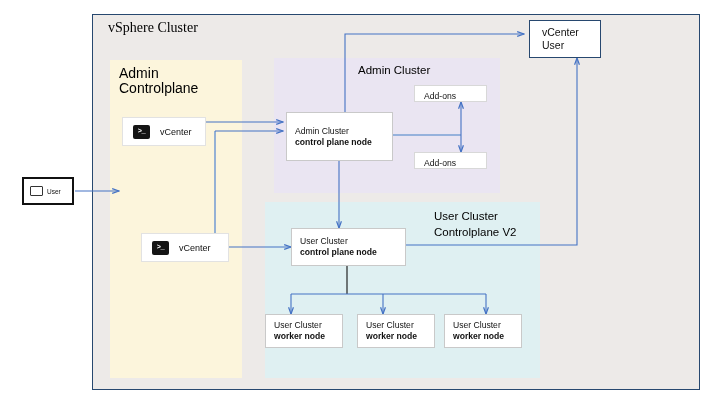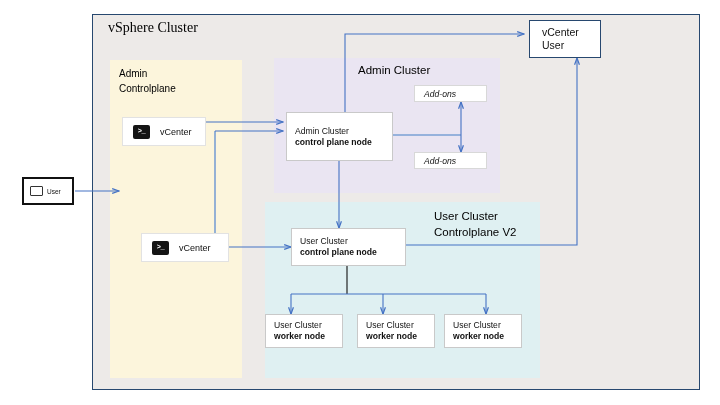--- a/index.html
+++ b/index.html
@@ -21,21 +21,21 @@
   #vsphere-cluster-label{
     position:absolute;left:108px;top:20px;font-size:14px;color:#000;font-family:Liberation Serif, serif;
   }
 
   
   #admin-workstation{
     left:110px;top:60px;width:132px;height:318px;background:#fcf5dc;
   }
   #admin-workstation-label{
     position:absolute;left:119px;top:66px;width:110px;
-    font-size:10px;line-height:15px;color:#000;
+    font-size:14px;line-height:15px;color:#000;
   }
 
   
   #admin-cluster-region{
     left:274px;top:58px;width:226px;height:135px;background:#eae5f2;
   }
   #admin-cluster-label{
     position:absolute;left:358px;top:64px;font-size:11.5px;color:#000;
   }
 
@@ -97,21 +97,21 @@
   .monitor-icon:after{
     content:"";position:absolute;left:3px;top:8px;width:5px;height:1.2px;
     background:#333;
   }
   #user-label{font-size:6.5px;color:#111;}
 
   
   .addon{
     position:absolute;box-sizing:border-box;background:#ffffff;
     border:0.8px solid #d8d8d8;
-    font-size:8.6px;color:#111;display:flex;align-items:center;padding-left:9px;font-style:italic;
+    font-size:8.6px;color:#111;display:flex;align-items:flex-end;padding-left:9px;
   }
 
   svg#wires{position:absolute;left:0;top:0;width:720px;height:405px;pointer-events:none;}
   svg#wires line,svg#wires path,svg#wires polyline{
     stroke:#4472c4;stroke-width:1.1px;fill:none;
   }
   svg#wires .blk{stroke:#111;stroke-width:1.1px;}
   svg#wires .thick{stroke:#7aa0d4;stroke-width:1.6px;}
 </style>
 </head>

